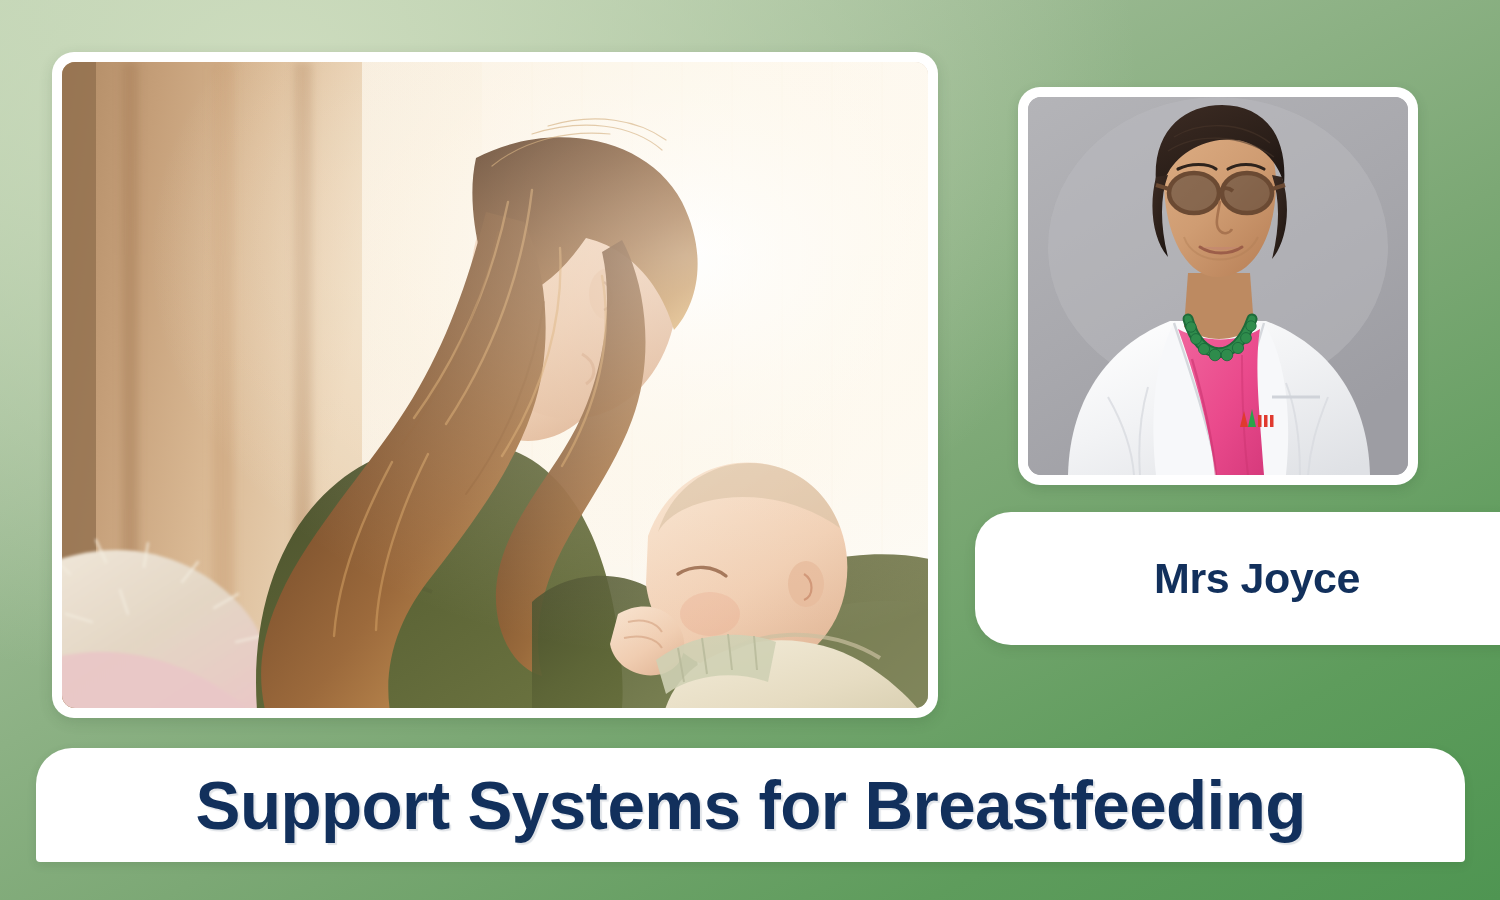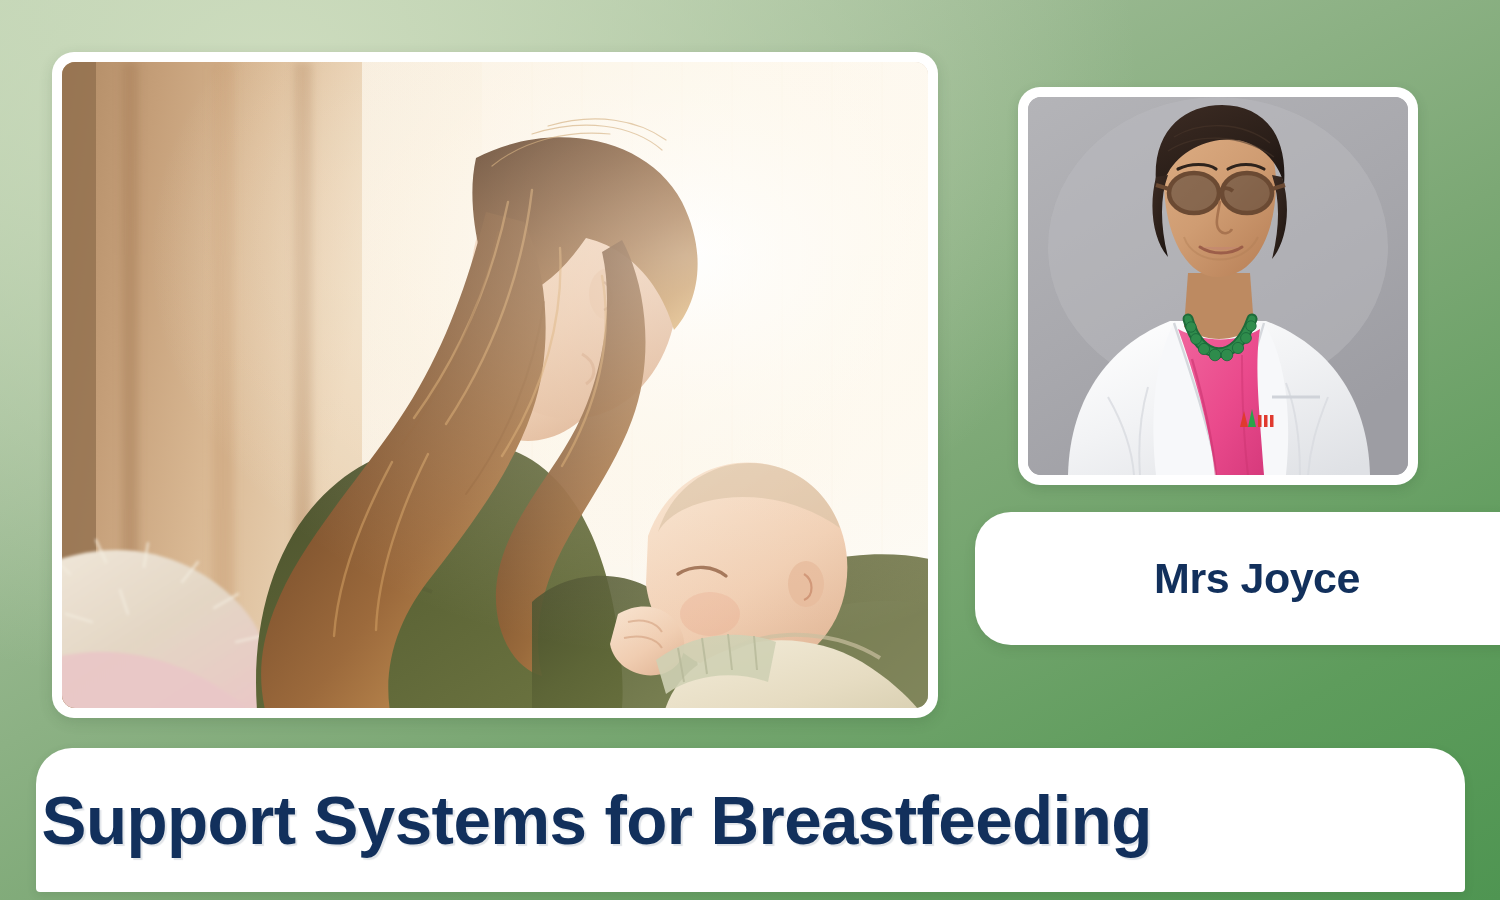--- a/index.html
+++ b/index.html
@@ -89,25 +89,26 @@
     letter-spacing: -0.5px;
     white-space: nowrap;
   }
 
   
   .title-bar {
     position: absolute;
     left: 36px;
     top: 748px;
     width: 1429px;
-    height: 144px;
+    height: 114px;
     background: #ffffff;
     border-radius: 36px 36px 4px 4px;
     display: flex;
     align-items: center;
+    justify-content: center;
     box-shadow: 0 3px 10px rgba(40,70,35,0.13);
   }
   .title-text {
     color: #12305c;
     font-size: 68px;
     font-weight: bold;
     letter-spacing: -0.6px;
     white-space: nowrap;
     transform: scaleX(0.99);
     text-shadow: 2px 2px 1px rgba(120,130,150,0.22);

